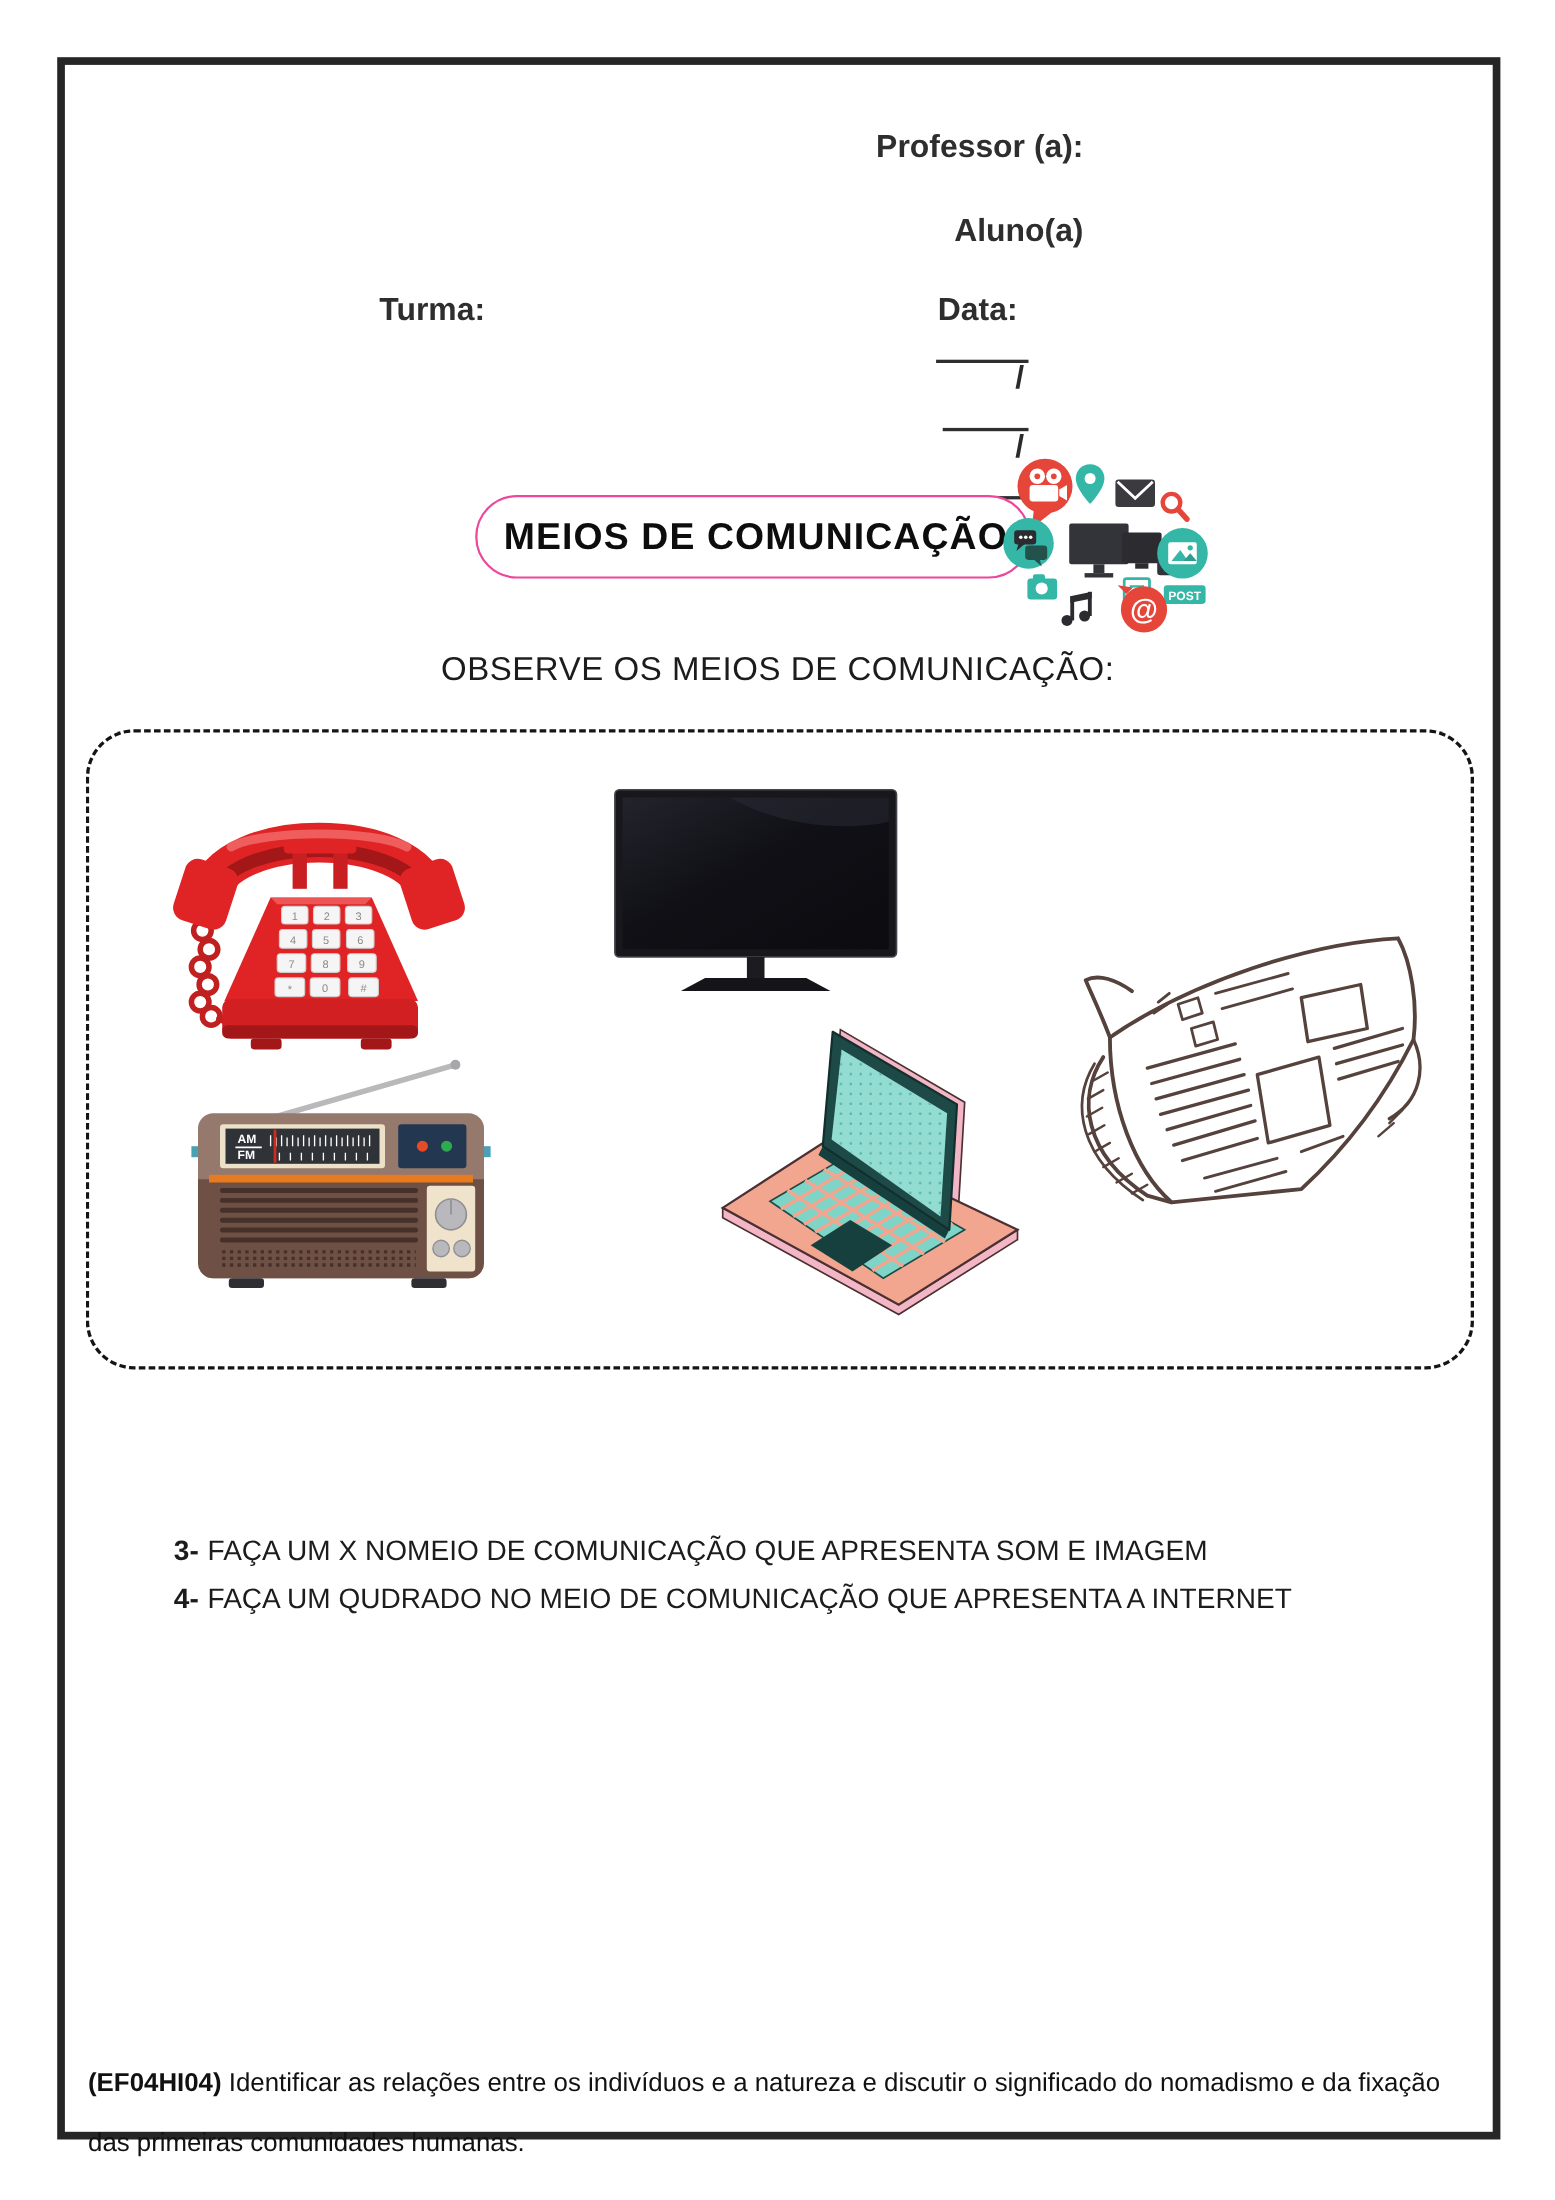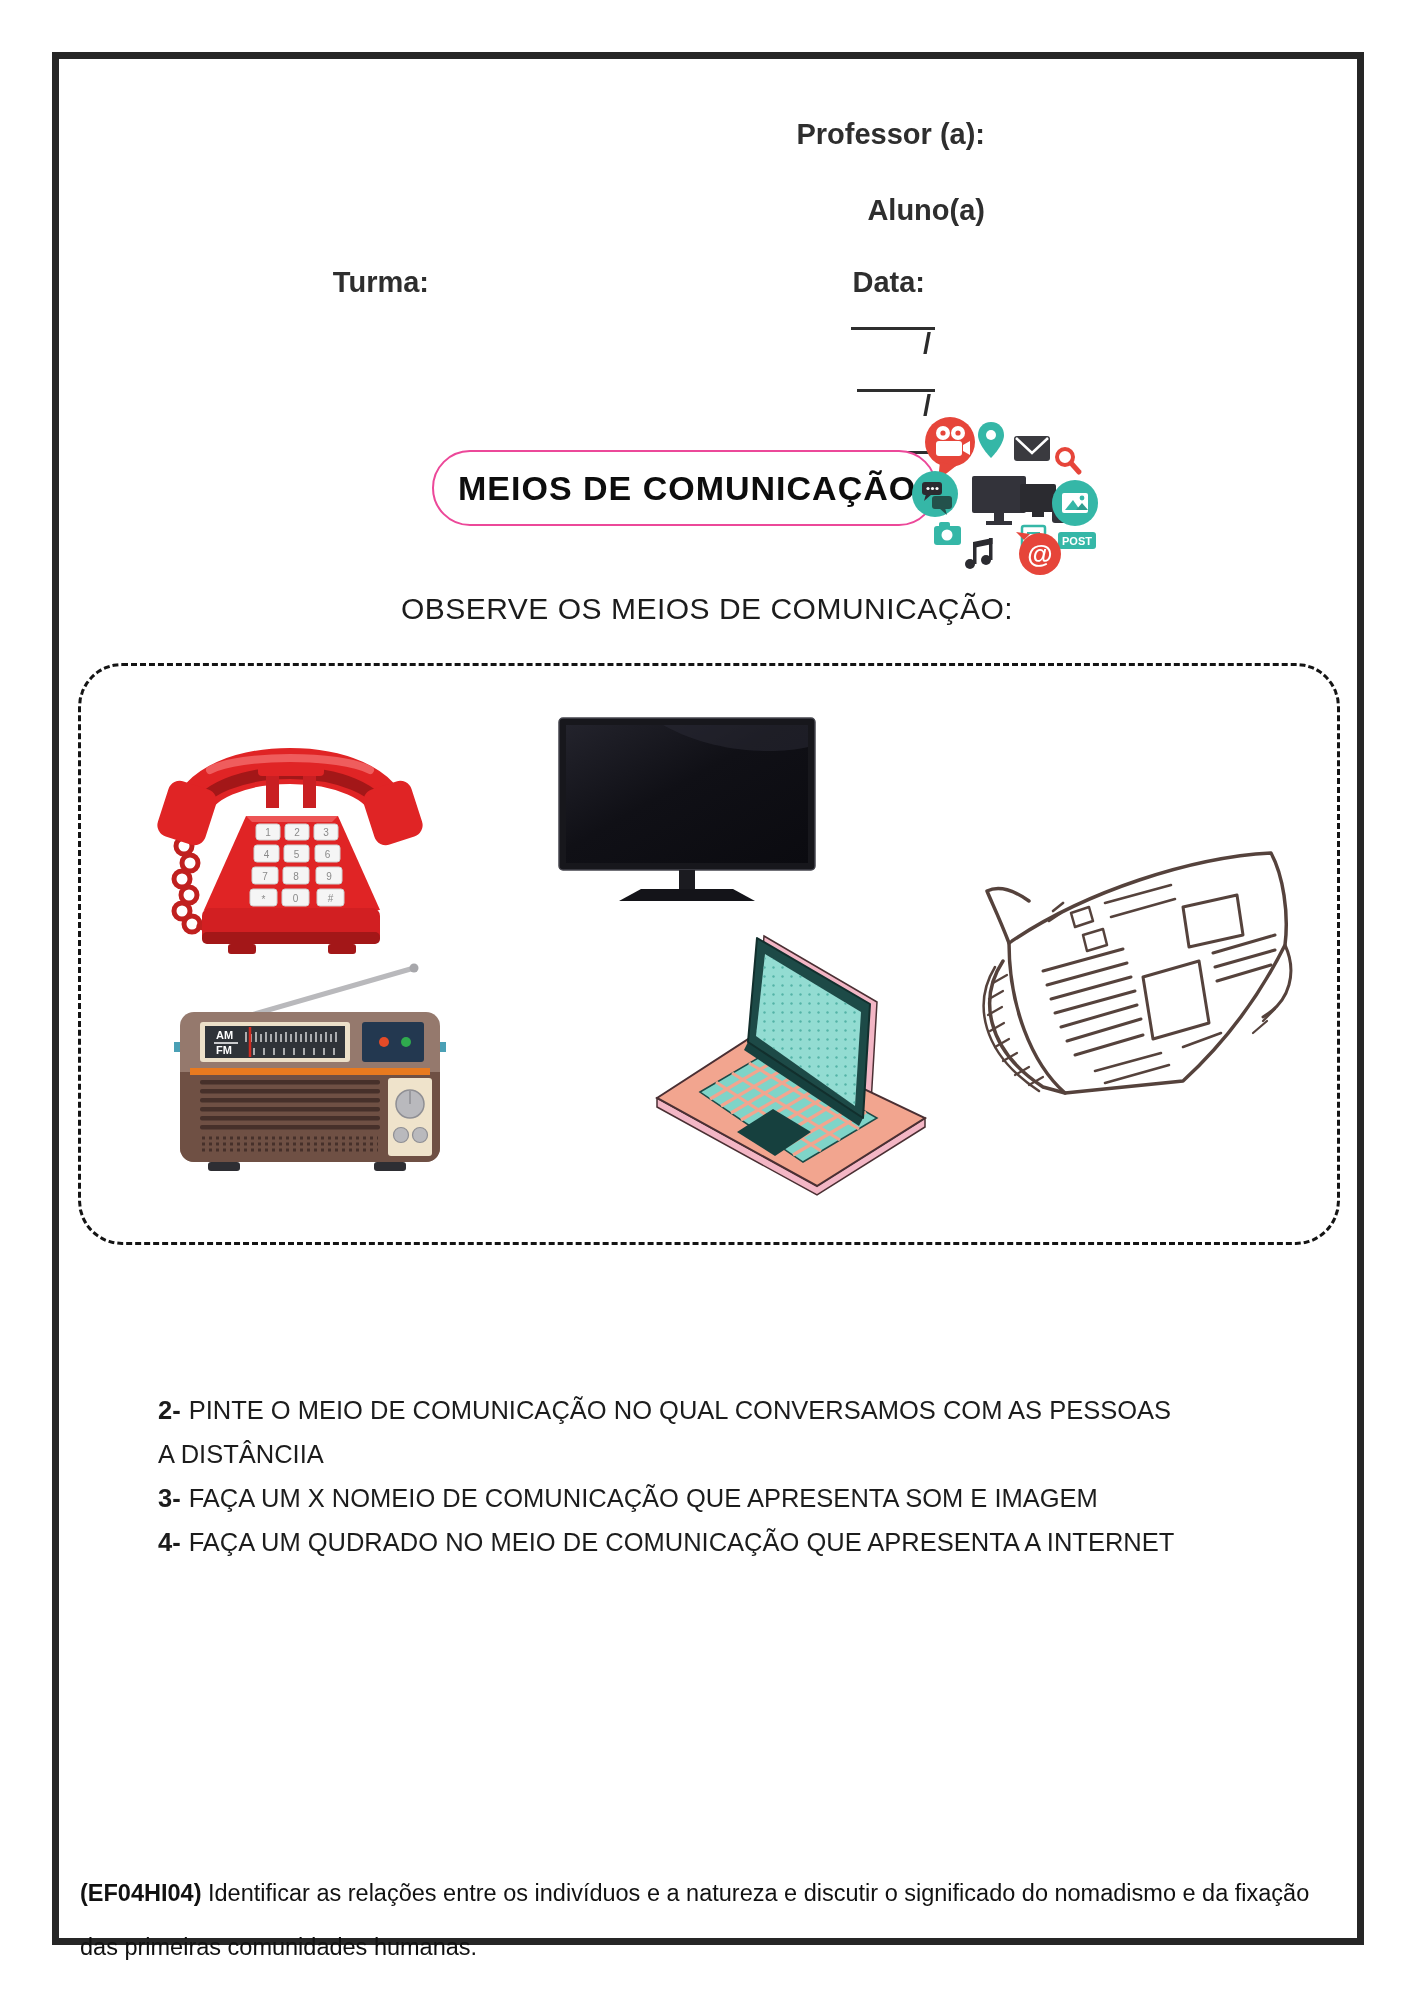--- a/index.html
+++ b/index.html
@@ -11,21 +11,21 @@
   .fillrow .lbl{font-weight:700;font-size:29px;color:#2e2e2e;white-space:nowrap;line-height:1;}
   .fillline{border-bottom:3px solid #2e2e2e;height:30px;display:inline-block;}
   .grow{flex:1;}
   .row-professor{left:113px;top:120px;width:872px;}
   .row-aluno{left:113px;top:196px;width:872px;}
   .row-turma{left:113px;top:268px;width:340px;}
   .row-data{left:590px;top:268px;width:345px;}
   .row-data .lbl{margin-right:10px;}
   .slash{font-weight:700;font-size:29px;line-height:1;margin:0 4px;}
   .w90{width:84px;} .w80{width:78px;} .w110{width:108px;}
-  .row-turma .lbl{margin-right:24px;}
+  .row-turma .lbl{margin-right:12px;}
   
   .badge-pill{position:absolute;left:432px;top:450px;width:505px;height:76px;border:2px solid #ec4899;border-radius:42px;box-sizing:border-box;display:flex;align-items:center;background:#fff;}
   .badge-pill .badge-text{font-weight:700;font-size:34px;letter-spacing:1px;color:#0d0d0d;padding-left:24px;white-space:nowrap;}
   .icon-cluster{position:absolute;left:912px;top:414px;width:192px;height:162px;}
   
   .observe{position:absolute;left:0;top:592px;width:1414px;text-align:center;font-size:30px;font-weight:400;letter-spacing:0.5px;color:#1c1c1c;}
   
   .media-box{position:absolute;left:78px;top:663px;width:1262px;height:582px;border:3px dashed #141414;border-radius:44px;box-sizing:border-box;}
   .media-item{position:absolute;}
   .item-phone{left:140px;top:718px;width:300px;height:240px;}
@@ -411,23 +411,20 @@
     <polygon points="92,212 128,189 166,212 130,236" fill="#16403e"></polygon>
     <polygon points="103,122 218,198 214,206 99,130" fill="#16403e"></polygon>
     <polygon points="112,18 225,84 218,198 103,122" fill="#1d4a47" stroke="#122f2d" stroke-width="2" stroke-linejoin="round"></polygon>
     <polygon points="120,34 216,92 210,186 111,116" fill="#93dcd2"></polygon>
     <polygon points="120,34 216,92 210,186 111,116" fill="url(#lapdots)"></polygon>
   </svg>
 </div>
 
 <div class="instructions">
   <div class="instr">
-    <b>2-</b><span>PINTE O MEIO DE COMUNICAÇÃO NO QUAL CONVERSAMOS COM AS PESSOAS A DISTÂNCIIA</span>
-  </div>
-  <div class="instr">
     <b>3-</b><span>FAÇA UM X NOMEIO DE COMUNICAÇÃO QUE APRESENTA SOM E IMAGEM</span>
   </div>
   <div class="instr">
     <b>4-</b><span>FAÇA UM QUDRADO NO MEIO DE COMUNICAÇÃO QUE APRESENTA A INTERNET</span>
   </div>
 </div>
 
 <div class="footer">
   <b>(EF04HI04)</b><span> Identificar as relações entre os indivíduos e a natureza e discutir o significado do nomadismo e da fixação das primeiras comunidades humanas.</span>
 </div>

